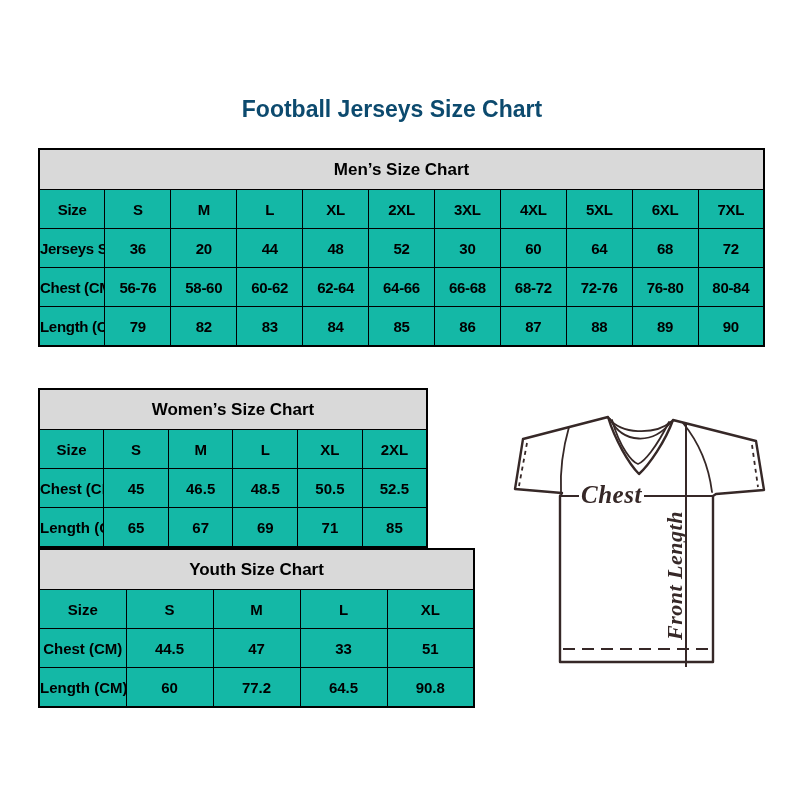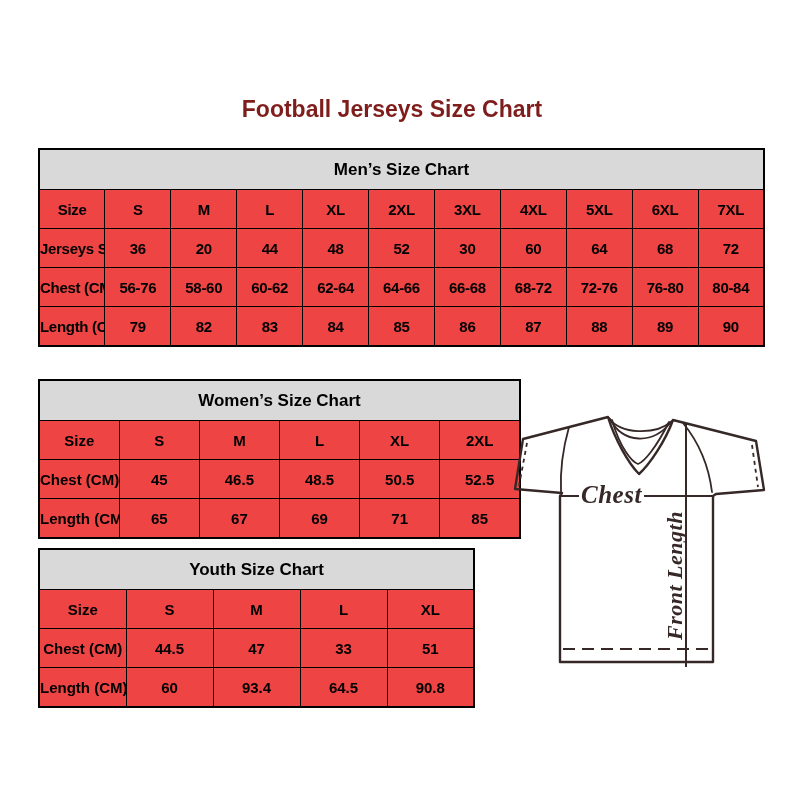--- a/index.html
+++ b/index.html
@@ -1,33 +1,33 @@
 <!DOCTYPE html>
 <html style="--band-bg: #d9d9d9; --border: #000000; --diagram-line: #362827;"><head>
 <meta charset="utf-8">
 <style>
   html,body{margin:0;padding:0;background:#ffffff;}
   body{width:800px;height:800px;position:relative;font-family:"Liberation Sans",sans-serif;overflow:hidden;}
   .page{position:absolute;inset:0;background:#fff;}
 
   .title{position:absolute;top:96px;left:0;width:784px;margin:0;text-align:center;
-         font-size:23px;font-weight:bold;color:#7f1d1d;letter-spacing:0px;}
-
-  table.sizes{position:absolute;border-collapse:collapse;table-layout:fixed;background:#ef4444;
+         font-size:23px;font-weight:bold;color:#0c4a6e;letter-spacing:0px;}
+
+  table.sizes{position:absolute;border-collapse:collapse;table-layout:fixed;background:#14b8a6;
               border:2.5px solid var(--border,#000);padding-left:44px;}
   table.sizes th,table.sizes td{border:1.6px solid var(--border,#000);text-align:center;
               vertical-align:middle;font-weight:bold;color:#000;padding:0;font-size:15px;
               overflow:hidden;white-space:nowrap;}
   table.sizes th.band{background:var(--band-bg,#d9d9d9);font-size:17px;height:39px;}
   table.sizes td{height:38px;}
 
   .mens{left:38px;top:148px;width:727px;}
   .mens td{letter-spacing:-0.3px;}
   .mens td:first-child{width:110px;}
-  .womens{left:38px;top:379px;width:483px;}
+  .womens{left:38px;top:388px;width:390px;}
   .womens td:first-child{width:112px;}
   .youth{left:38px;top:548px;width:437px;}
   .youth td:first-child{width:112px;}
   .womens th.band,.youth th.band{height:37px;}
   .womens td,.youth td{height:38.5px;}
 
   .jersey{position:absolute;left:505px;top:400px;width:272px;height:284px;}
   .jline{stroke:var(--diagram-line,#362827);fill:none;stroke-width:2.4;stroke-linejoin:round;stroke-linecap:round;}
   .jthin{stroke:var(--diagram-line,#362827);fill:none;stroke-width:1.8;stroke-linecap:round;}
   .jmeasure{stroke:var(--diagram-line,#362827);fill:none;stroke-width:2;stroke-linecap:butt;}
@@ -156,21 +156,21 @@
         <tr>
           <td>Chest (CM)</td>
           <td>44.5</td>
           <td>47</td>
           <td>33</td>
           <td>51</td>
         </tr>
         <tr>
           <td>Length (CM)</td>
           <td>60</td>
-          <td>93.4</td>
+          <td>77.2</td>
           <td>64.5</td>
           <td>90.8</td>
         </tr>
       </tbody>
   </table>
 
   <svg class="jersey" viewBox="0 0 272 284" xmlns="http://www.w3.org/2000/svg">
 
     <path class="jline" d="M103,17 L18,39 L10,89 L57,93 L55,96 L55,262 L208,262 L208,96 L211,94 L259,90 L251,41 L168,20
              C160,42 144,65 134,74 C124,64 110,40 103,17 Z"></path>

